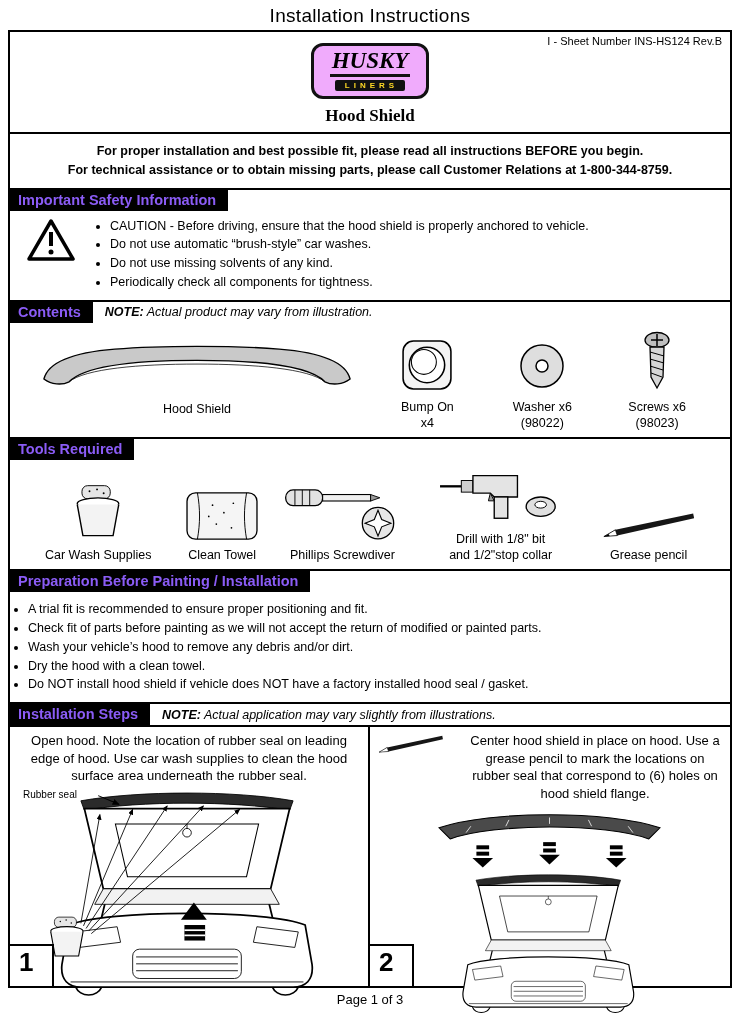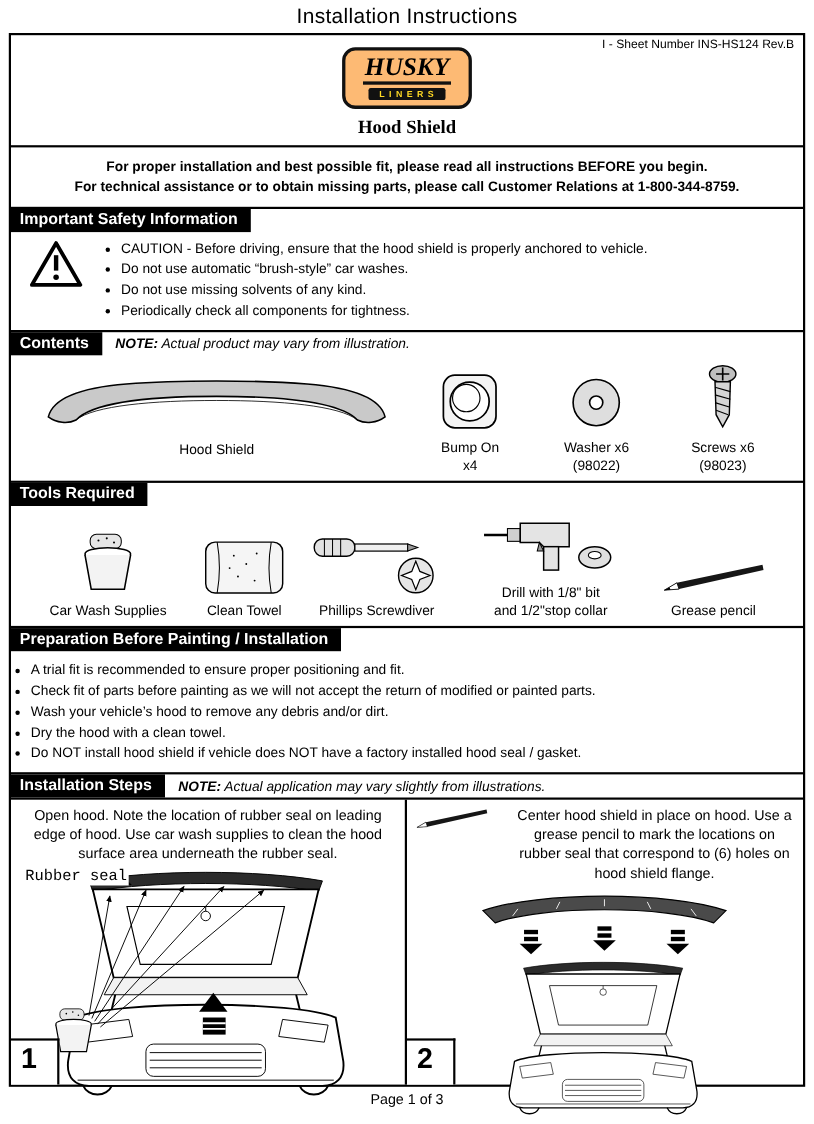--- a/index.html
+++ b/index.html
@@ -7,30 +7,30 @@
   body {
     width:740px; height:1022px; overflow:hidden;
     font-family:"Liberation Sans", sans-serif; color:#000; font-size:12px;
     position:relative;
   }
   .page-title { text-align:center; font-size:19px; padding:5px 0 3px; letter-spacing:0.3px; }
   .frame { margin:0 8px; border:2px solid #000; height:958px; display:flex; flex-direction:column; background:#fff; }
 
   .sheetnum { text-align:right; font-size:11px; padding:3px 8px 0; }
   .logo-wrap { display:flex; justify-content:center; margin-top:-4px; }
-  .logo { background:#fdba74; border:3px solid #111; border-radius:12px; padding:3px 16px 5px; text-align:center; }
+  .logo { background:#f0abfc; border:3px solid #111; border-radius:12px; padding:3px 16px 5px; text-align:center; }
   .logo-husky { font-family:"Liberation Serif", serif; font-weight:bold; font-style:italic; font-size:23px; line-height:1; border-bottom:3px solid #111; padding:0 2px 2px; }
   .logo-liners { background:#111; color:#fed925; font-size:8px; font-weight:bold; letter-spacing:4px; margin-top:2px; padding:1px 7px 1px 10px; border-radius:2px; display:inline-block; }
   .product-title { text-align:center; font-family:"Liberation Serif", serif; font-weight:bold; font-size:17px; padding:7px 0 6px; }
 
   .intro { border-top:2px solid #000; text-align:center; font-weight:bold; font-size:12.5px; padding:8px 12px; line-height:1.5; }
 
   .section { border-top:2px solid #000; }
   .sec-head { display:flex; align-items:center; gap:12px; }
-  .secbar { display:inline-block; background:#000; color:#ffffff; font-weight:bold; font-size:14.5px; padding:2px 12px 3px 8px; white-space:nowrap; }
+  .secbar { display:inline-block; background:#000; color:#8b5cf6; font-weight:bold; font-size:14.5px; padding:2px 12px 3px 8px; white-space:nowrap; }
   .note { font-size:12.5px;font-style:italic; } .note .nlab { font-weight:bold; }
 
   .safety-body { display:flex; align-items:flex-start; gap:16px; padding:6px 12px 8px 16px; }
   ul.bullets { margin:0; padding-left:18px; line-height:1.5; font-size:12.5px; list-style:disc outside; }
 
   .contents-row { display:flex; align-items:flex-end; padding:8px 14px 6px; }
   .citem { display:flex; flex-direction:column; align-items:center; justify-content:flex-end; }
   .citem .lbl { font-size:12.5px; text-align:center; line-height:1.3; margin-top:8px; min-height:30px; }
   .c-hood { width:50%; } .c-sm { width:16.6%; }
 
@@ -40,21 +40,21 @@
 
   .prep-bullets { padding:8px 12px 8px 16px; }
 
   .steps-cols { display:flex; border-top:2px solid #000; flex:1; min-height:0; }
   .col { width:50%; position:relative; padding:5px 7px 0; }
   .col-left { border-right:2px solid #000; }
   .step-text { font-size:13px; line-height:1.35; text-align:center; }
   .step2-head { display:flex; align-items:flex-start; gap:22px; }
   .step2-head .step-text { flex:1; }
   .illus { position:relative; text-align:center; margin-top:2px; }
-  .callout { position:absolute; left:4px; top:2px; font-size:14px; background:#fff; padding:0 2px;font-family:Liberation Mono, monospace; }
+  .callout { position:absolute; left:4px; top:2px; font-size:10px; background:#fff; padding:0 2px; }
   .stepnum { position:absolute; left:0; bottom:0; width:44px; height:42px; background:#fff;
              border-top:2px solid #000; border-right:2px solid #000;
              font-size:26px; font-weight:bold; padding:2px 0 0 9px; line-height:1.1; }
 
   .footer { text-align:center; font-size:13px; padding-top:4px; }
   svg { display:block; }
 </style>
 </head>
 <body>
 

